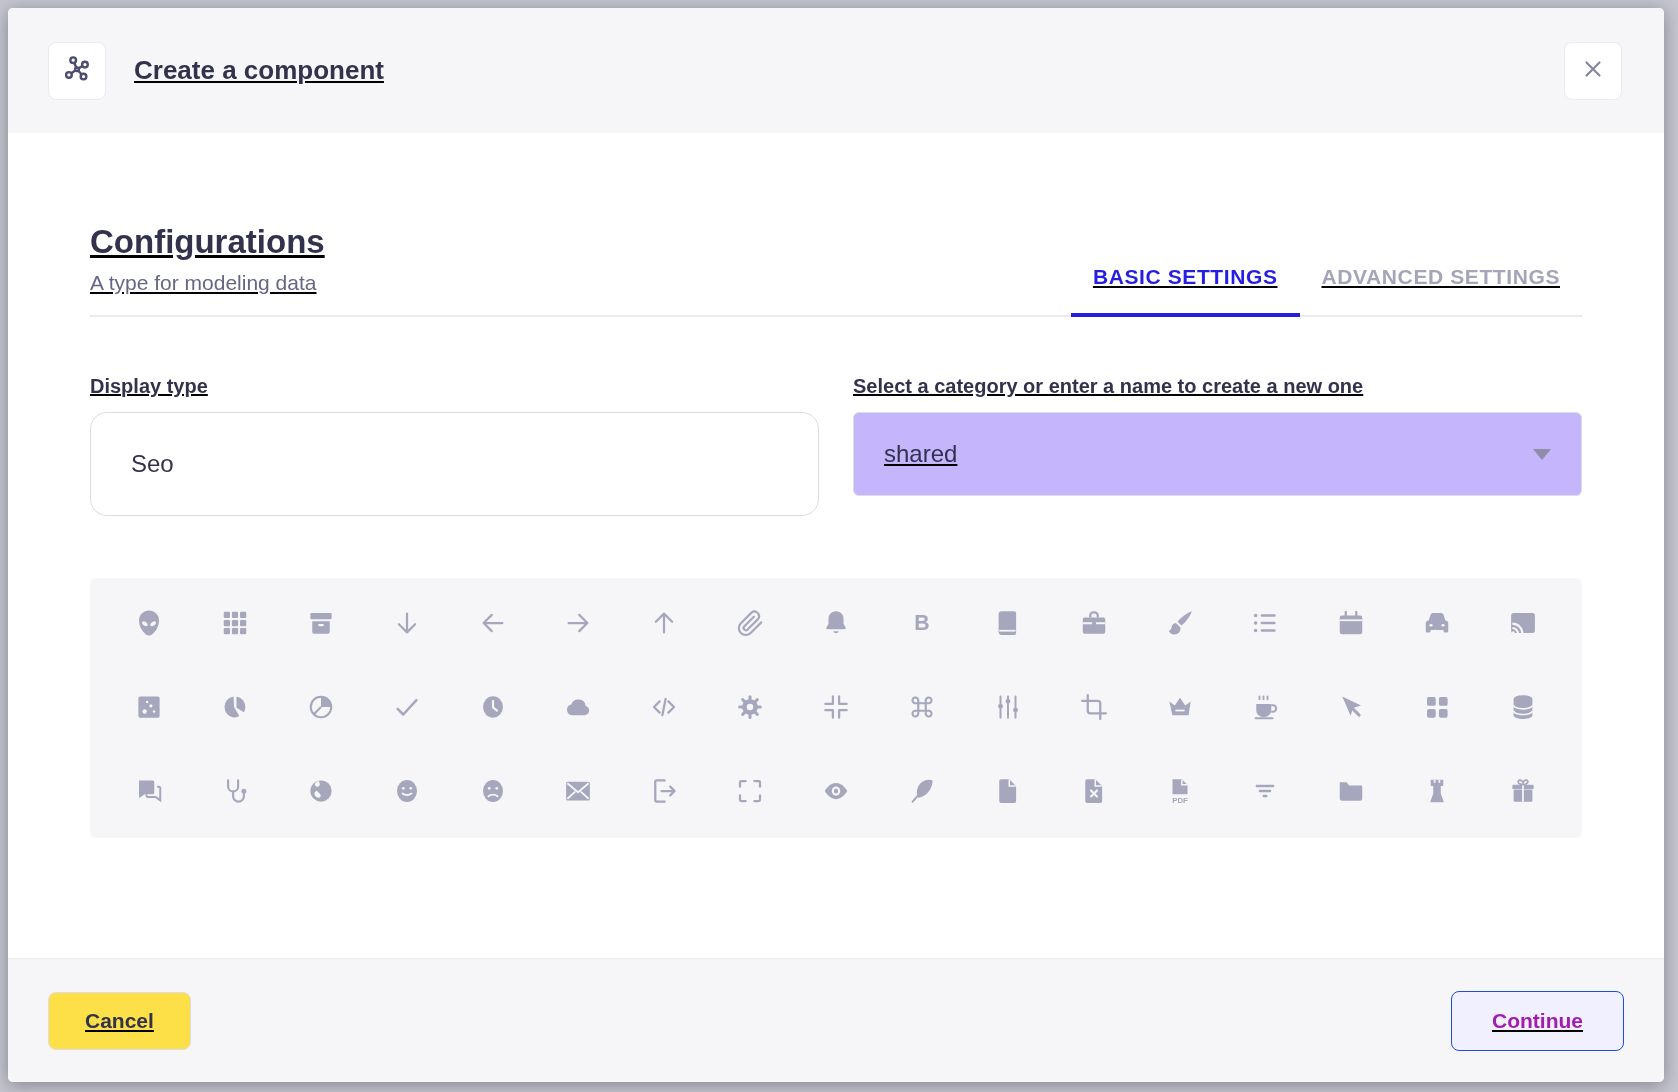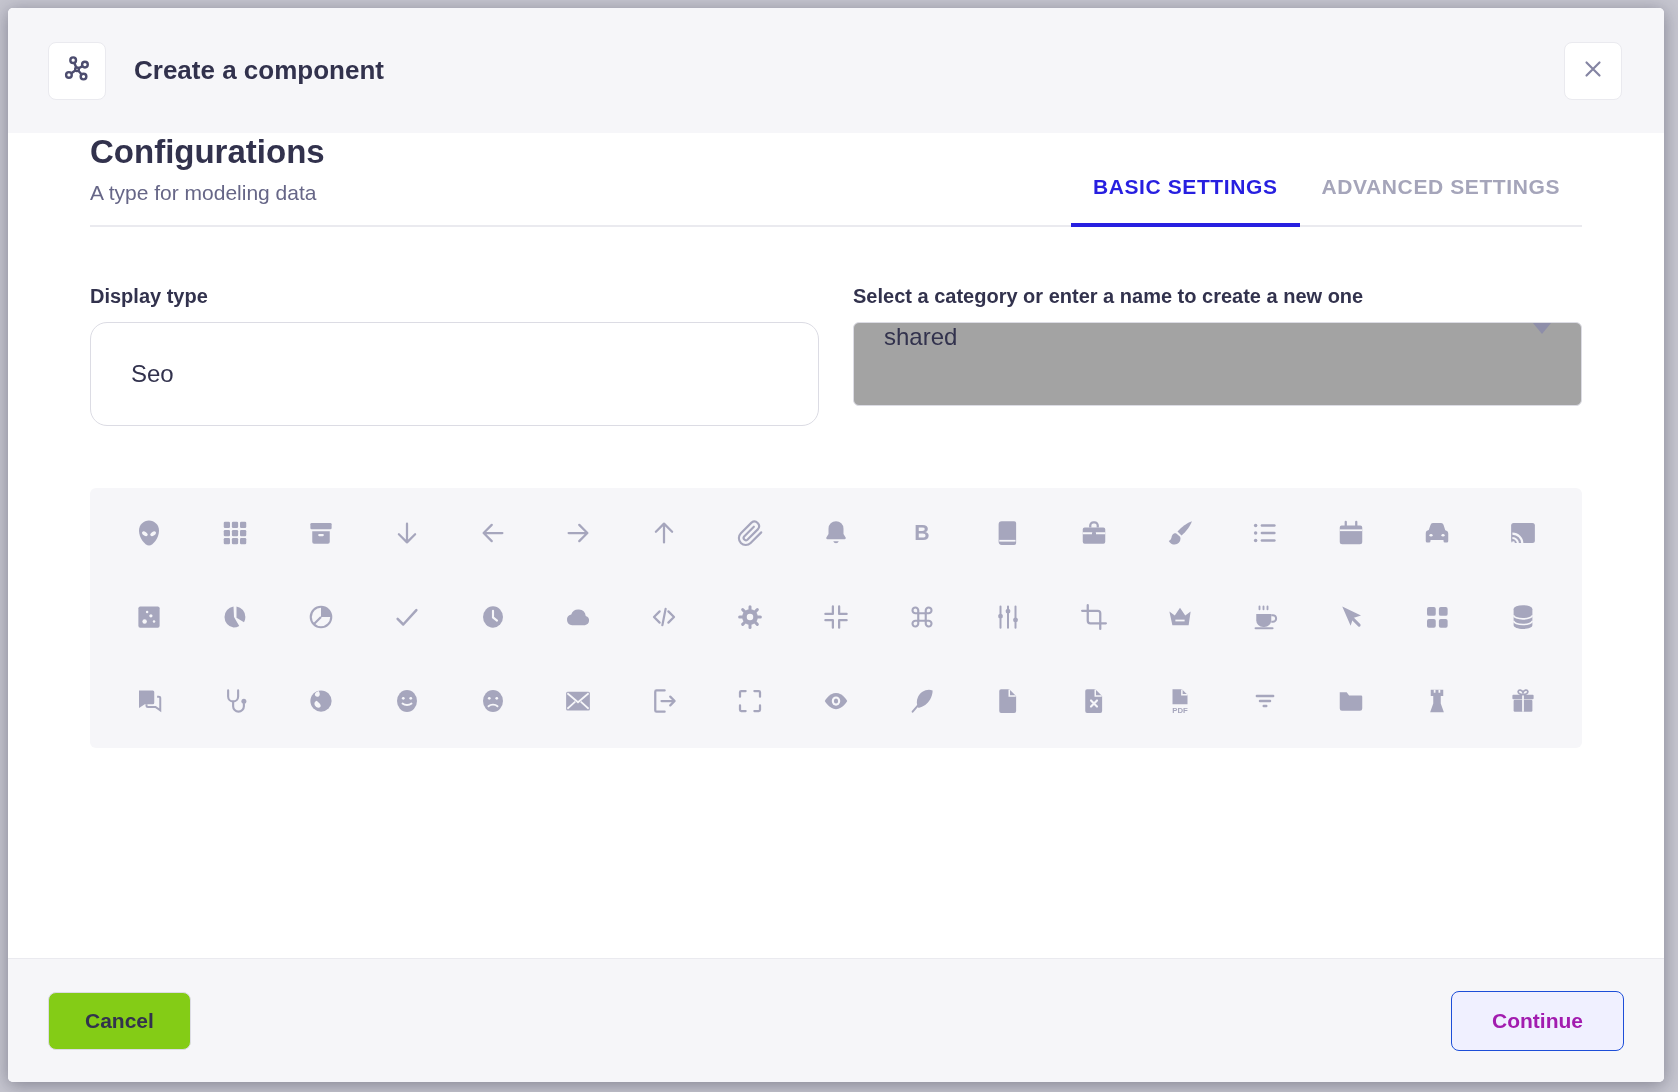--- a/index.html
+++ b/index.html
@@ -1,69 +1,69 @@
 <!DOCTYPE html>
 <html><head>
 <meta charset="utf-8">
 <style>
   * { margin:0; padding:0; box-sizing:border-box; font-family:"Liberation Sans", sans-serif; }
   html,body { width:1678px; height:1092px; }
   body { background:#c6c6d0; position:relative; overflow:hidden; }
 
   .modal { position:absolute; left:8px; top:8px; right:14px; bottom:10px; background:#ffffff;
-           border-radius:5px; box-shadow:0 3px 18px rgba(33,33,52,.4); display:flex; flex-direction:column; overflow:hidden; }
+           border-radius:5px; box-shadow:0 3px 18px rgba(33,33,52,.4); display:flex; flex-direction:column; overflow:hidden;text-decoration:underline; }
 
   
   .modal-header { flex:0 0 125px; background:#f6f6f9; display:flex; align-items:center; padding:0 42px 0 40px; }
   .header-icon-box { width:58px; height:58px; background:#fff; border:1px solid #eaeaef; border-radius:8px;
                      display:flex; align-items:center; justify-content:center; }
   .header-icon-box svg { width:34px; height:34px; }
   .header-title { margin-left:28px; font-size:26px; font-weight:700; color:#32324d; flex:1; }
   .close-btn { width:58px; height:58px; background:#fff; border:1px solid #eaeaef; border-radius:8px;
                display:flex; align-items:center; justify-content:center; cursor:pointer; }
   .close-btn svg { width:26px; height:26px; }
 
   
   .modal-body { flex:1; padding:0 82px; }
-  .heading-row { display:flex; justify-content:space-between; border-bottom:2px solid #eaeaef; }
+  .heading-row { margin-top:90px; display:flex; justify-content:space-between; border-bottom:2px solid #eaeaef; }
   .page-heading { font-size:33px; font-weight:700; color:#32324d; }
   .page-subheading { margin-top:10px; font-size:21px; color:#666687; padding-bottom:20px; }
   .tabs { display:flex; align-items:flex-end; }
   .tab { position:relative; padding:0 22px 26px; font-size:21px; font-weight:700; letter-spacing:.6px;
          color:#a5a5ba; background:none; border:none; cursor:pointer;text-align:center; }
   .tab.active { color:#271fe0; }
   .tab.active::after { content:""; position:absolute; left:0; right:0; bottom:-2px; height:4px; background:#271fe0; }
 
   .form-row { margin-top:58px; display:grid; grid-template-columns:1fr 1fr; gap:34px; }
   .field-label { display:block; font-size:20px; font-weight:700; color:#32324d; margin-bottom:14px; }
   .text-input { width:100%; height:104px; border:1px solid #dcdce4; border-radius:17px; font-size:24px;
                 color:#32324d; padding:0 40px; background:#fff; outline:none; }
-  .select-box { width:100%; height:84px; border:1px solid #dcdce4; border-radius:6px; background:#a3a3a3;
-                display:flex; align-items:flex-start; justify-content:space-between; padding:0 30px; cursor:pointer; }
+  .select-box { width:100%; height:84px; border:1px solid #dcdce4; border-radius:6px; background:#c4b5fd;
+                display:flex; align-items:center; justify-content:space-between; padding:0 30px; cursor:pointer; }
   .select-value { font-size:24px; color:#32324d; }
   .caret-down { width:0; height:0; border-left:9px solid transparent; border-right:9px solid transparent;
                 border-top:11px solid #8e8ea9; }
 
   .icon-section { margin-top:62px; }
   .icon-header { display:flex; justify-content:space-between; align-items:center; }
   .icon-label { font-size:20px; font-weight:700; color:#32324d; }
   .search-btn { background:none; border:none; cursor:pointer; display:flex; }
   .search-btn svg { width:30px; height:30px; }
 
   .icon-grid { margin-top:24px; background:#f6f6f9; border-radius:6px; padding:28px 42px 30px; }
   .icon-row { display:flex; justify-content:space-between; }
   .icon-row + .icon-row { margin-top:50px; }
   .cell { width:34px; height:34px; display:flex; align-items:center; justify-content:center;
           background:none; border:none; color:#a6a6bd; cursor:pointer; padding:0; }
   .cell svg { width:30px; height:30px; }
 
   
   .modal-footer { flex:0 0 124px; background:#f6f6f9; border-top:1px solid #eaeaef;
                   display:flex; align-items:center; justify-content:space-between; padding:0 40px; }
-  .btn-cancel { height:58px; padding:0 36px; background:#84cc16; border:1px solid #dcdce4; border-radius:8px;
+  .btn-cancel { height:58px; padding:0 36px; background:#fde047; border:1px solid #dcdce4; border-radius:8px;
                 font-size:21px; font-weight:700; color:#32324d; cursor:pointer; }
   .btn-continue { height:60px; padding:0 40px; background:#f0f0ff; border:1px solid #1d4ed8; border-radius:8px;
                   font-size:21px; font-weight:700; color:#a21caf; cursor:pointer; }
 </style>
 </head>
 <body>
 
 <div class="modal">
 
   <div class="modal-header">

